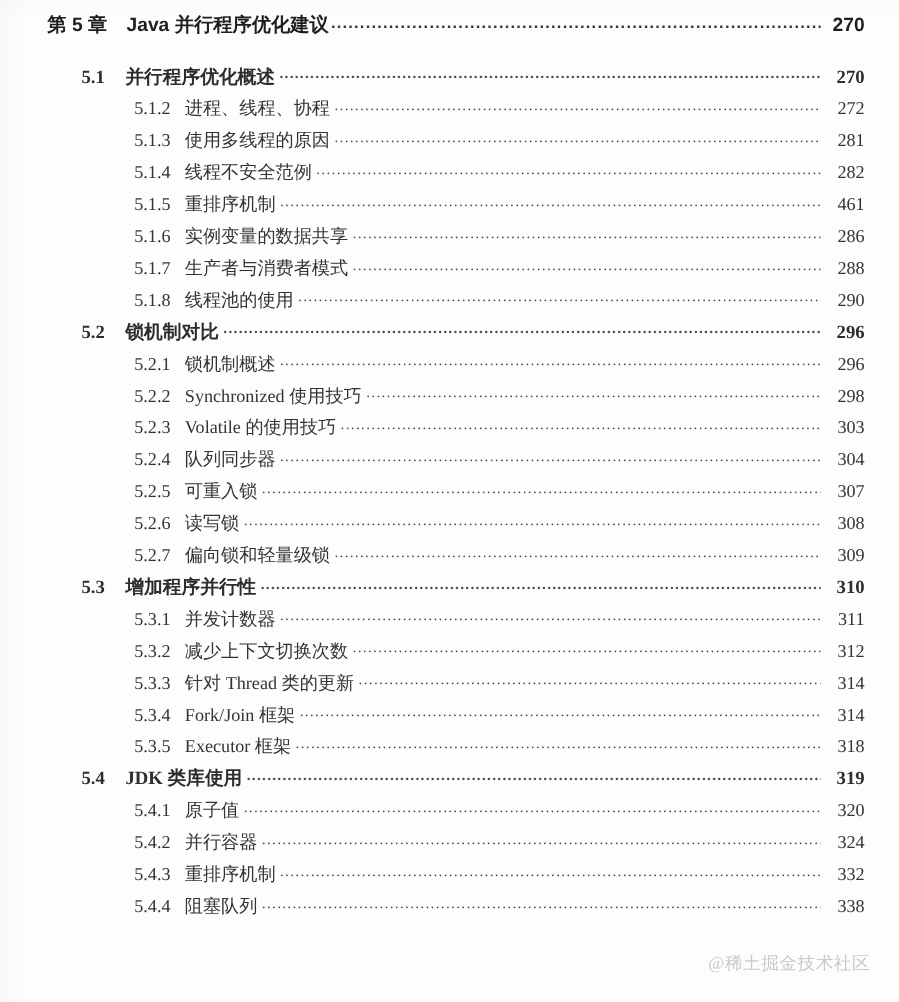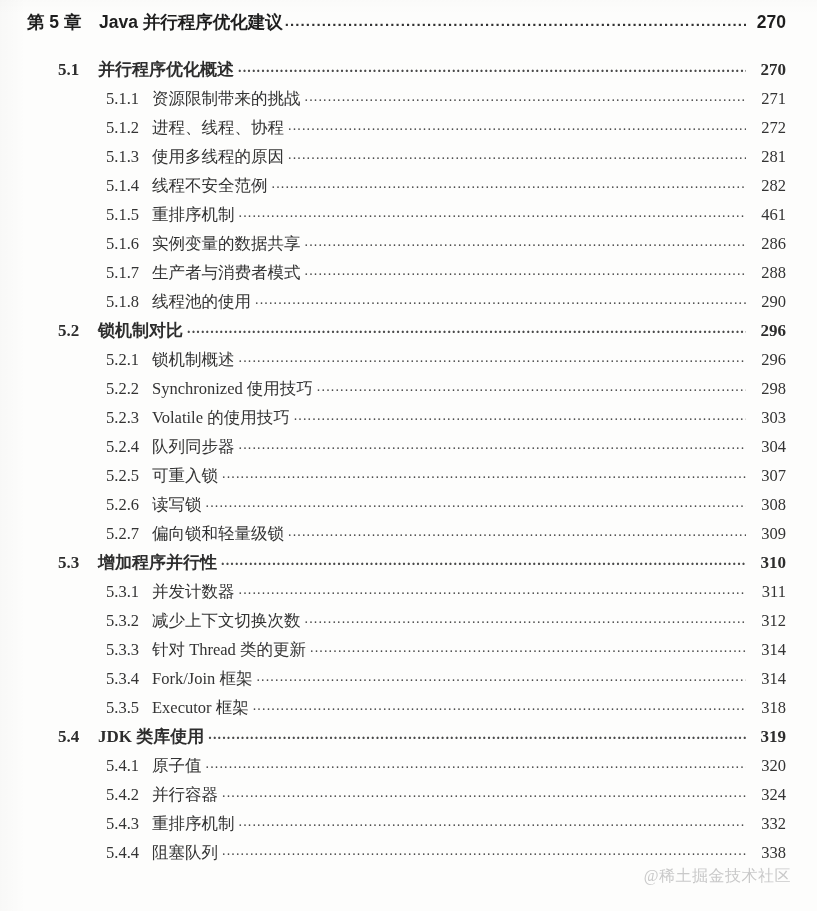--- a/index.html
+++ b/index.html
@@ -20,21 +20,21 @@
   .page {
     position: absolute;
     inset: 0;
     background:
       linear-gradient(90deg, rgba(0,0,0,0.018) 0px, rgba(0,0,0,0.0) 26px),
       linear-gradient(180deg, rgba(0,0,0,0.012) 0px, rgba(0,0,0,0) 14px),
       #fdfdfc;
   }
   .toc {
     position: absolute;
-    left: 0;
+    left: 16px;
     top: 0;
     right: 0;
   }
 
   
   .row {
     display: flex;
     align-items: baseline;
     height: 29px;
     box-sizing: border-box;
@@ -145,26 +145,20 @@
     <div class="gap-after-chapter"></div>
 
     <div id="section-list">
         <div class="row lvl1">
           <span class="num">5.1</span>
           <span class="title">并行程序优化概述</span>
           <span class="leader"></span>
           <span class="pageno">270</span>
         </div>
         <div class="row lvl2">
-          <span class="num">5.1.1</span>
-          <span class="title">资源限制带来的挑战</span>
-          <span class="leader"></span>
-          <span class="pageno">271</span>
-        </div>
-        <div class="row lvl2">
           <span class="num">5.1.2</span>
           <span class="title">进程、线程、协程</span>
           <span class="leader"></span>
           <span class="pageno">272</span>
         </div>
         <div class="row lvl2">
           <span class="num">5.1.3</span>
           <span class="title">使用多线程的原因</span>
           <span class="leader"></span>
           <span class="pageno">281</span>

